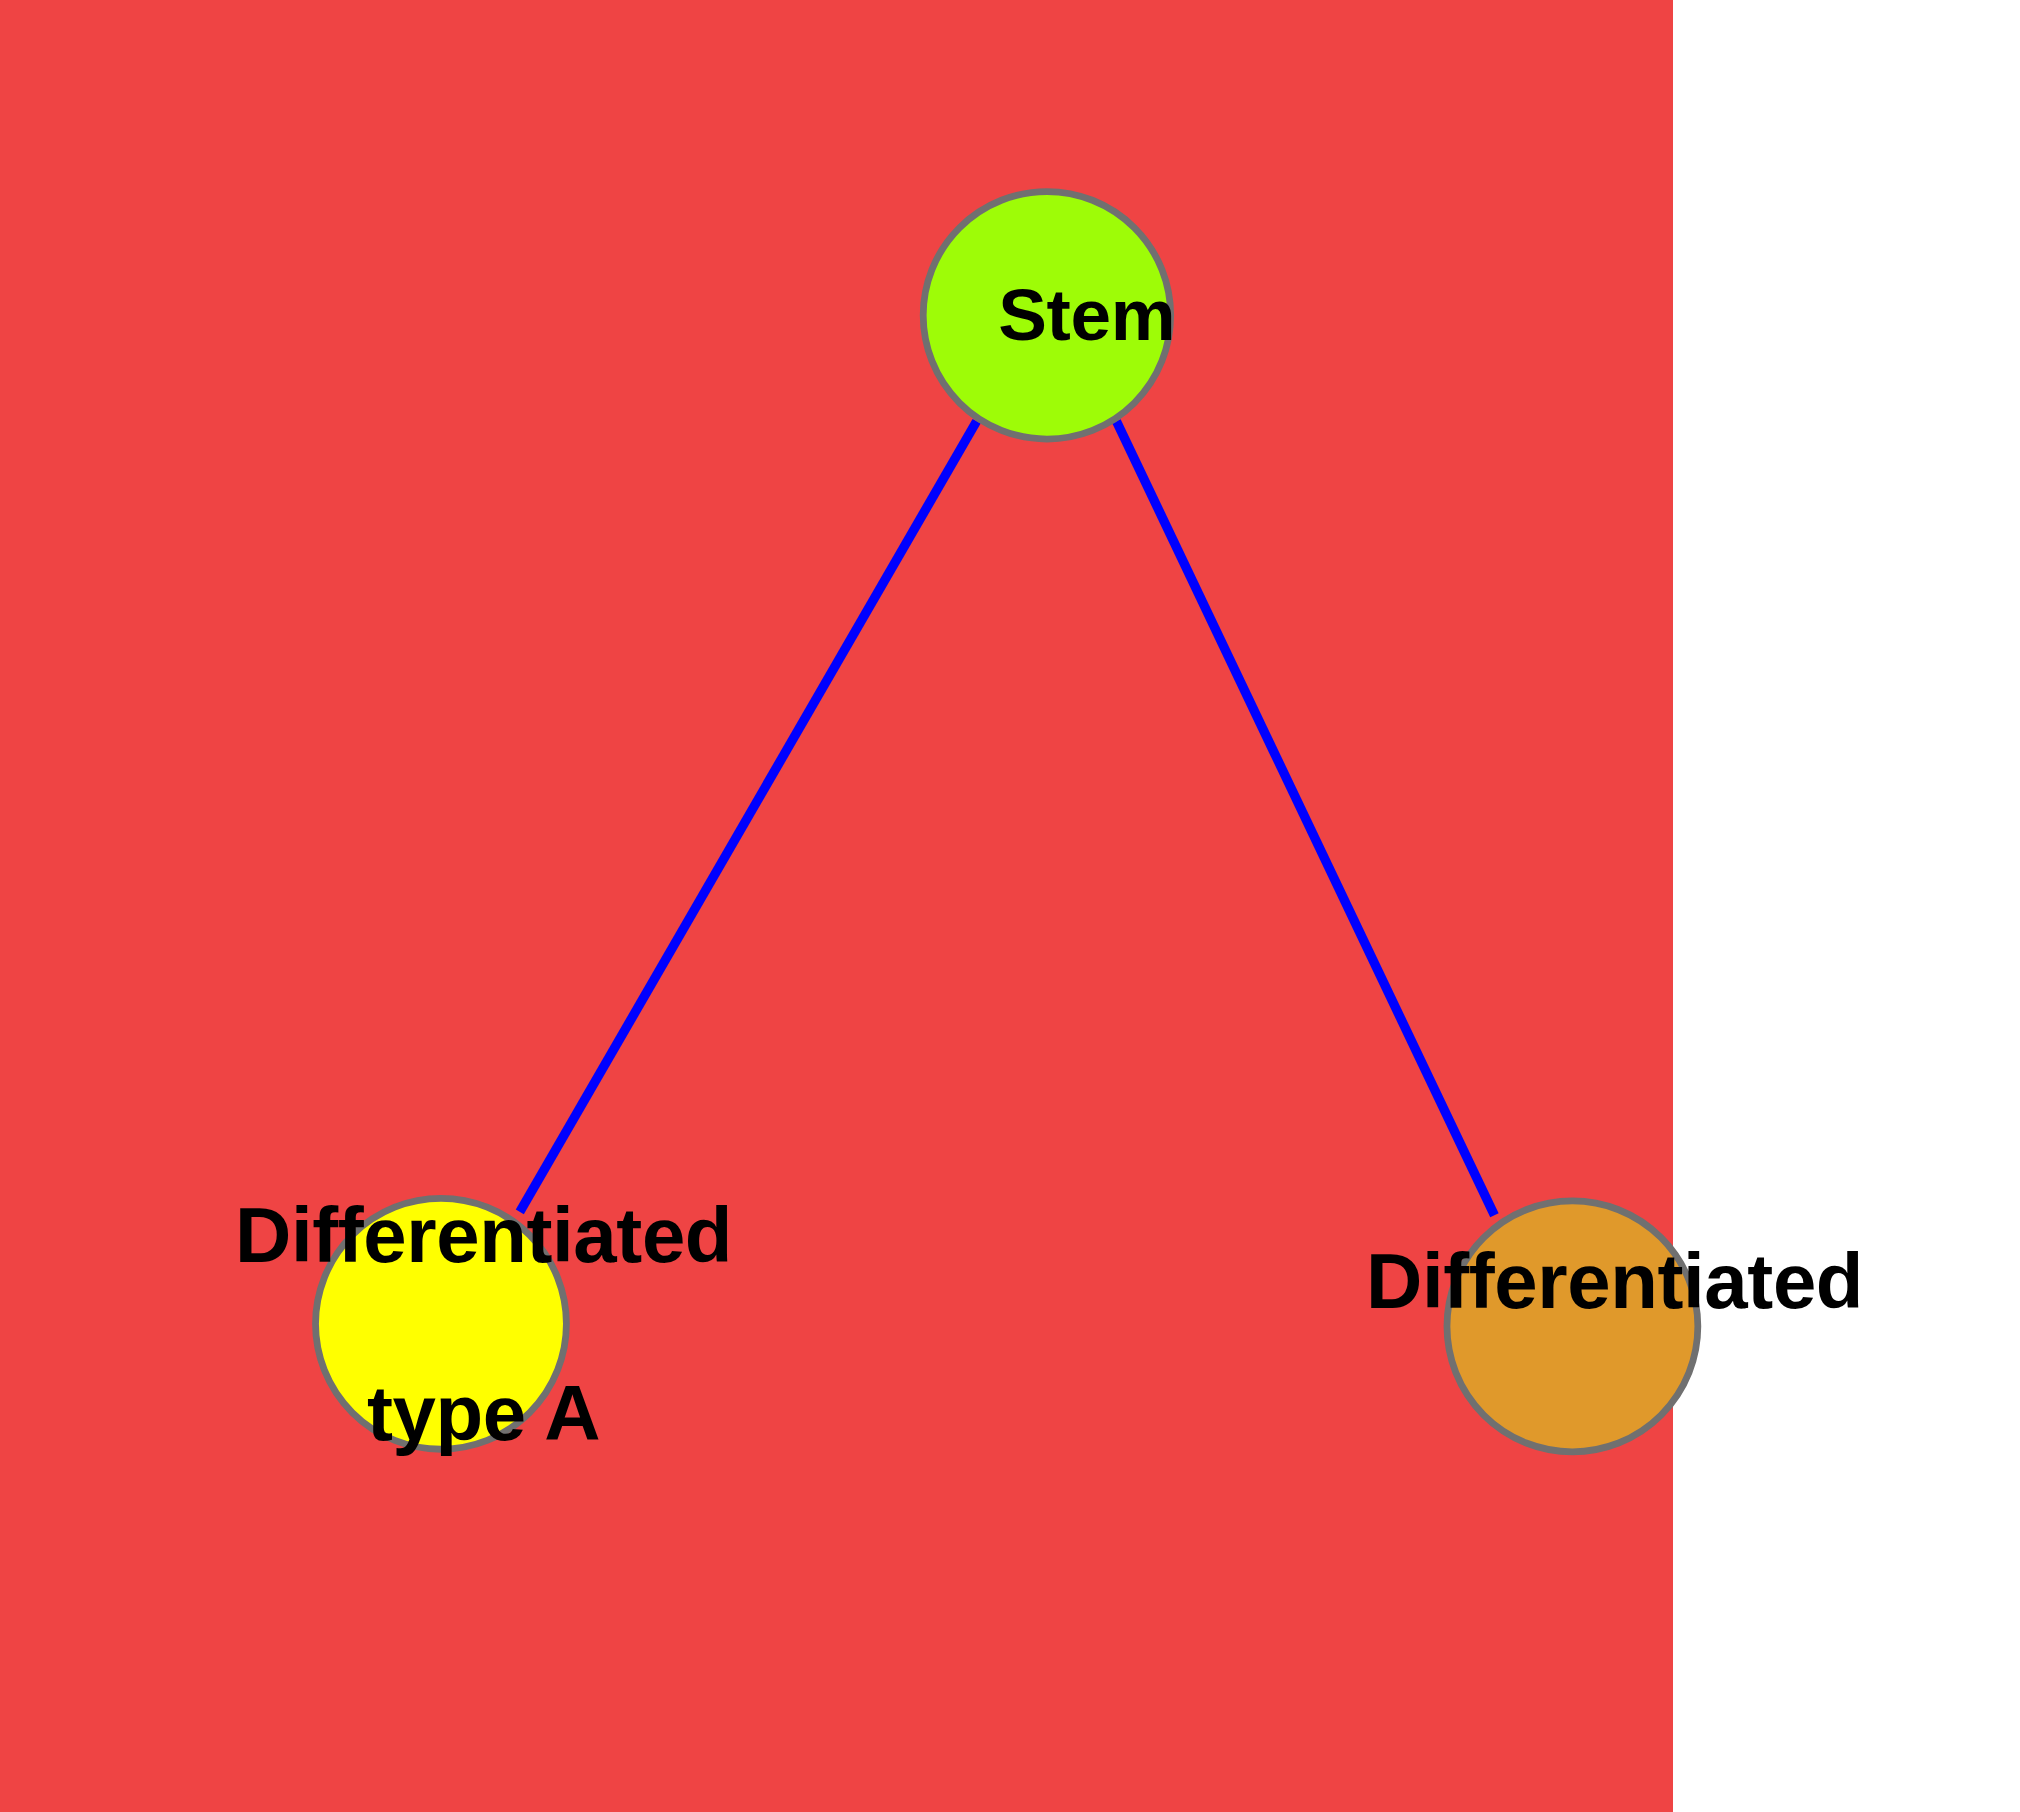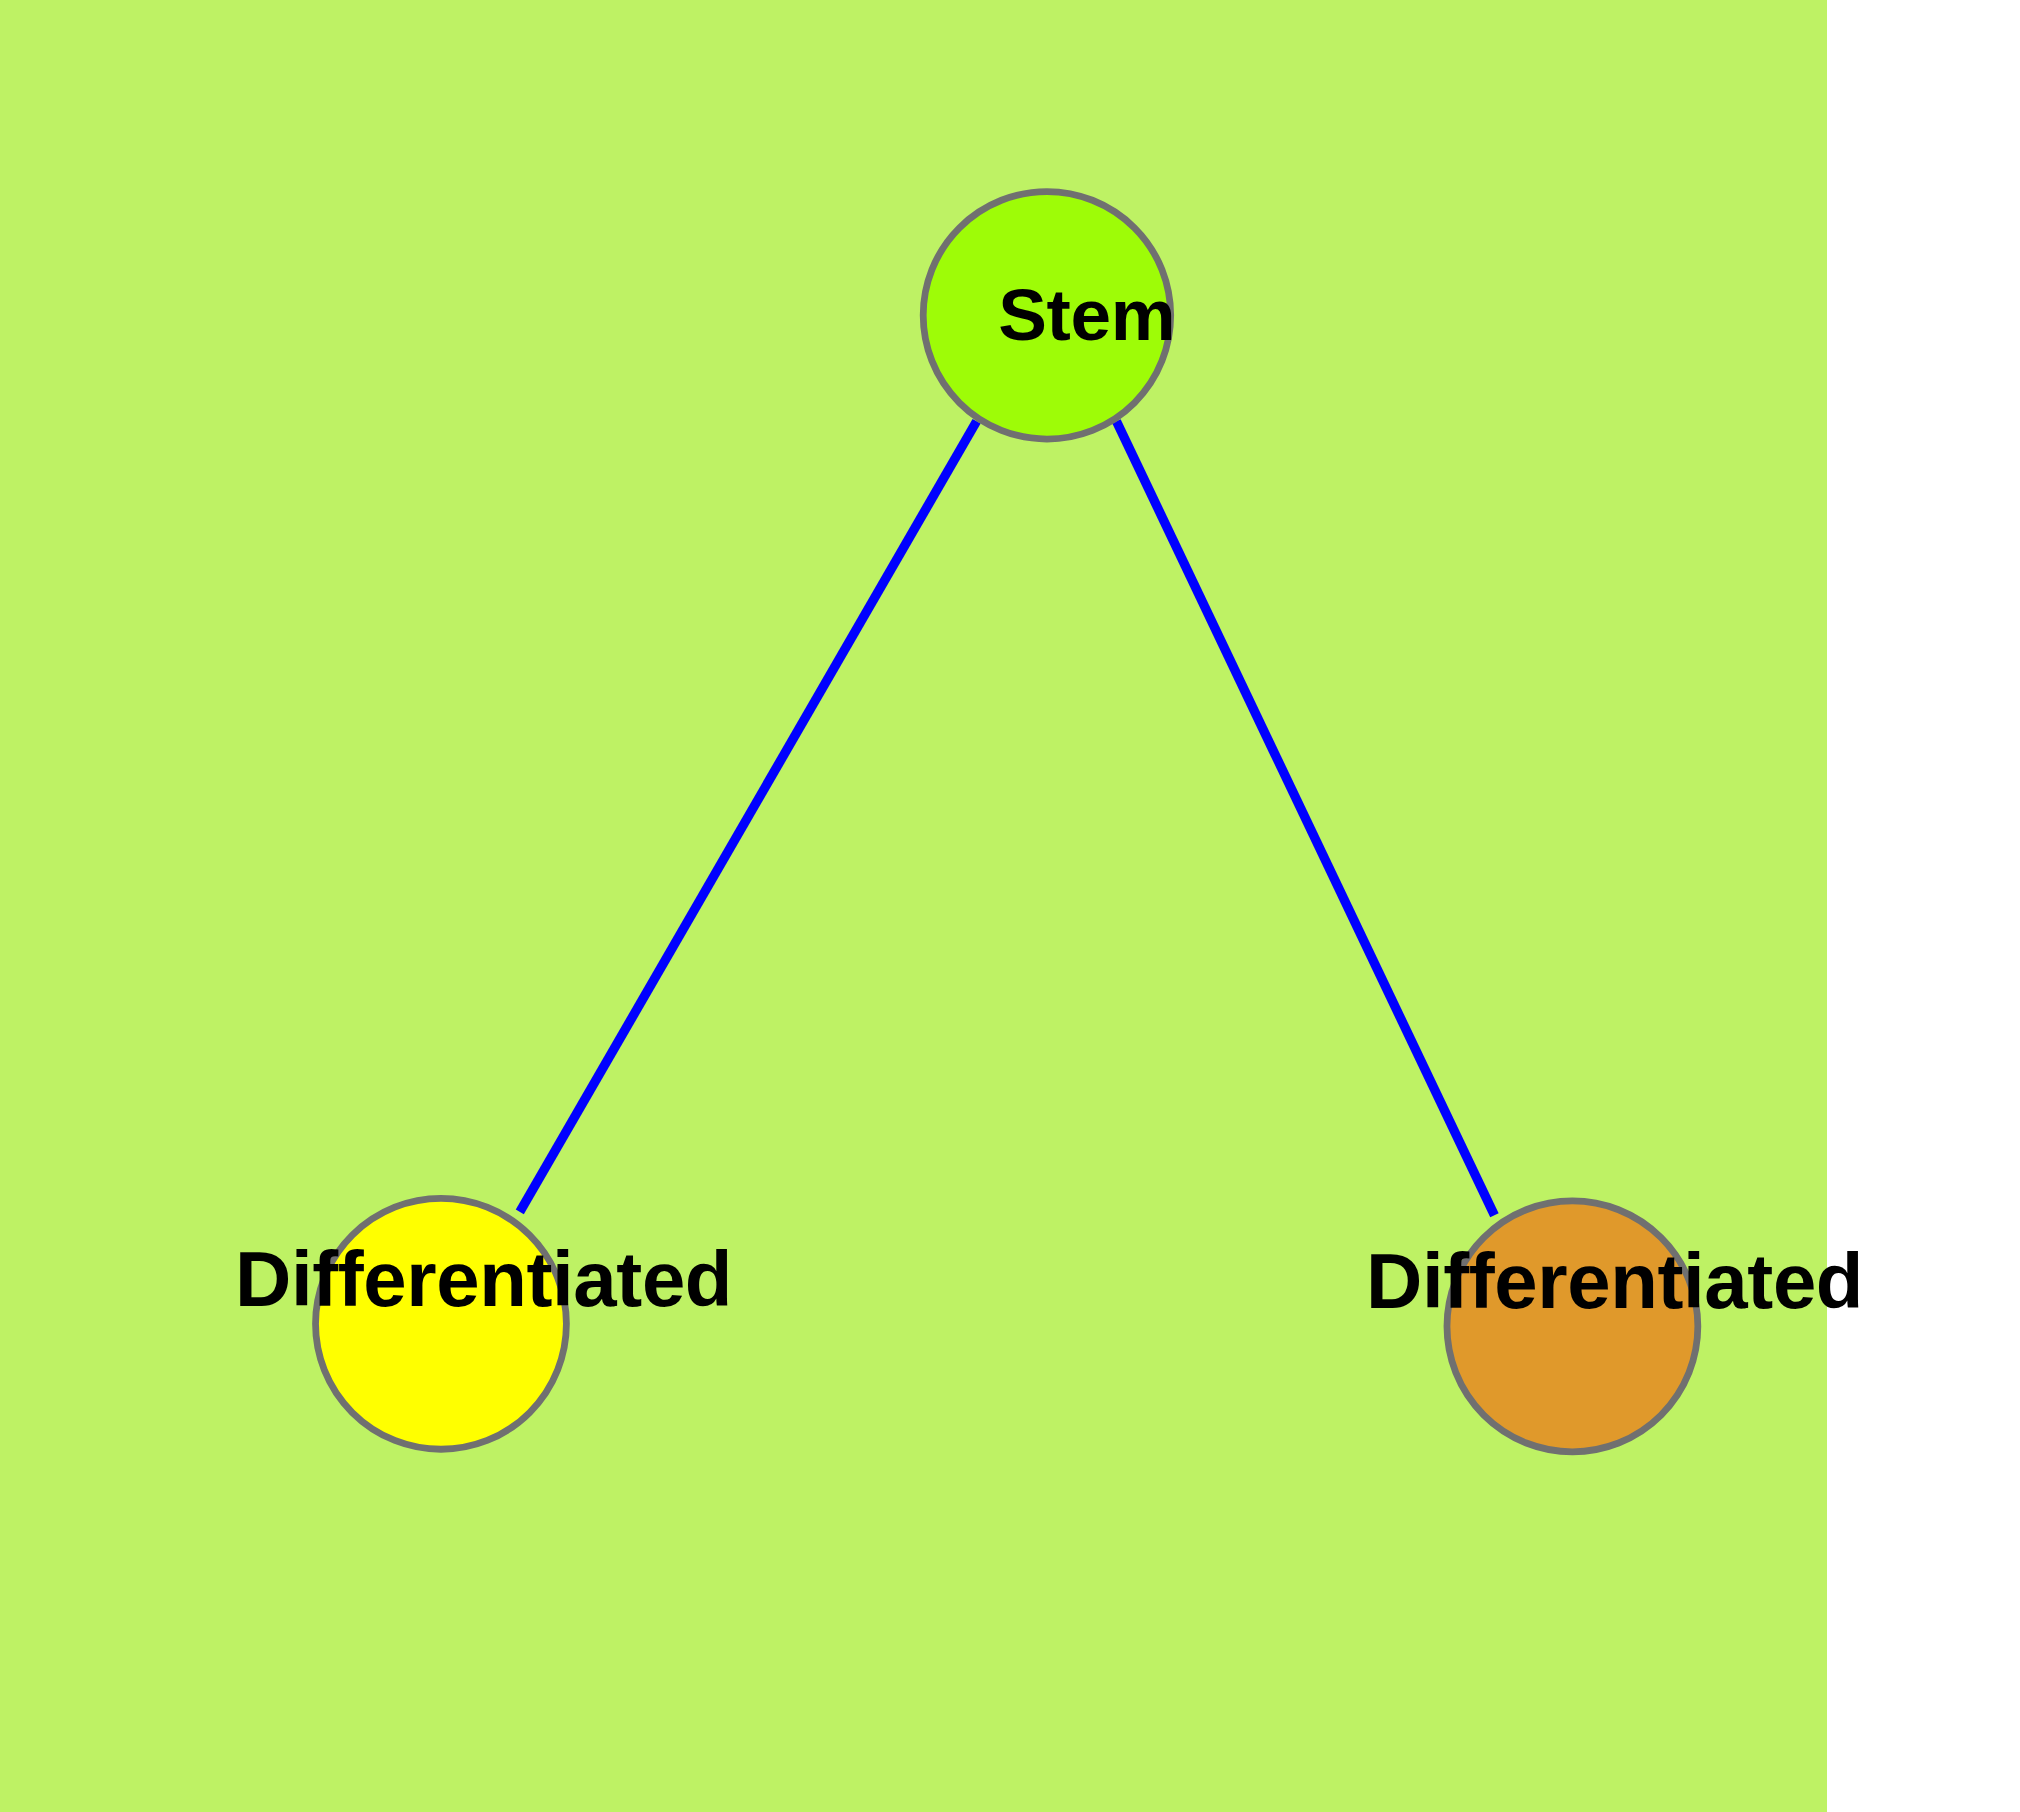--- a/index.html
+++ b/index.html
@@ -7,23 +7,23 @@
     padding: 0;
   }
   body {
     width: 2021px;
     height: 1812px;
     overflow: hidden;
     font-family: "Liberation Sans", sans-serif;
   }
   #graph-canvas {
     position: relative;
-    width: 1827px;
+    width: 1673px;
     height: 1812px;
-    background: #bef264;
+    background: #ef4444;
   }
   #graph-svg {
     position: absolute;
     left: 0;
     top: 0;
     width: 2021px;
     height: 1812px;
     display: block;
   }
   .node-label {
@@ -71,20 +71,21 @@
       <circle cx="1235" cy="372" r="146" fill="#9efc07" stroke="#707070" stroke-width="8"></circle>
     </g>
   </svg>
 
   <div class="node-label stem">
     <span>Stem</span>
   </div>
 
   <div class="node-label type-a">
     <span>Differentiated</span><br>
+    <span>type A</span>
   </div>
 
   <div class="node-label type-b">
     <span>Differentiated</span><br>
   </div>
 
 </div>
 
 
 </body></html>

